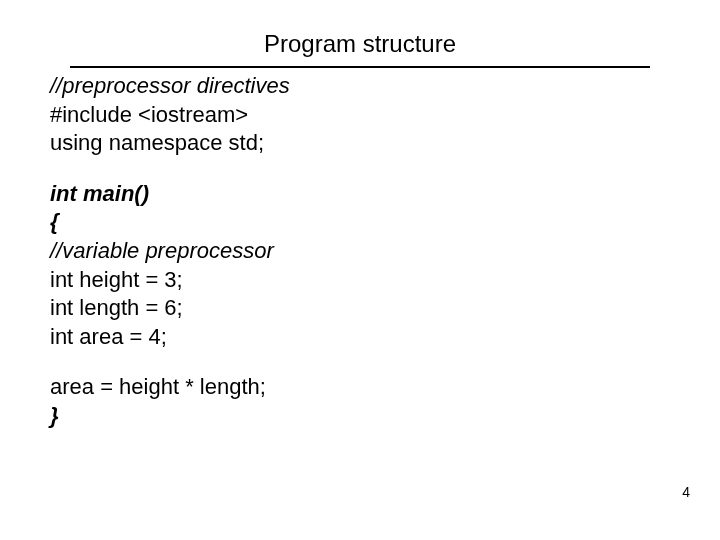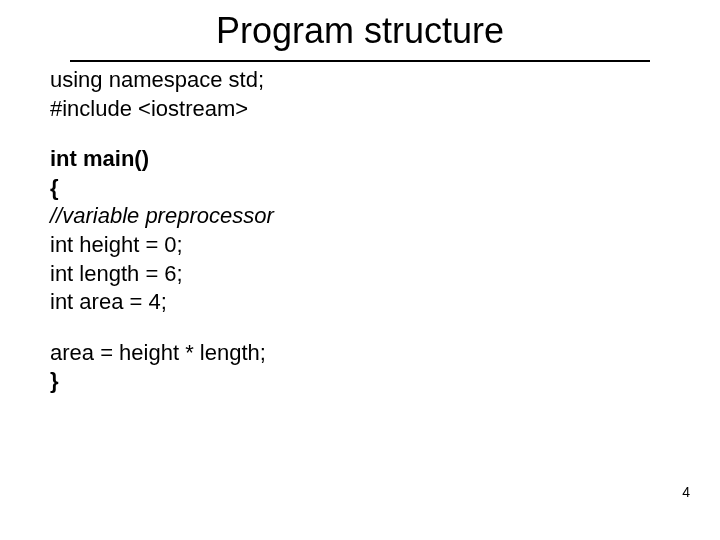--- a/index.html
+++ b/index.html
@@ -13,68 +13,71 @@
       background: #ffffff;
       font-family: Arial, Helvetica, sans-serif;
       color: #000000;
       position: relative;
       overflow: hidden;
     }
     .slide {
       padding: 10px 50px 0 50px;
     }
     .title {
-      font-size: 36px;
+      font-size: 24px;
       text-align: center;
       font-weight: normal;
       margin-bottom: 8px;
+      margin-top: 20px;
     }
     .title-underline {
       border-bottom: 2px solid #000;
       margin: 0 20px 4px 20px;
     }
     .content {
       font-size: 22px;
       line-height: 1.3;
     }
     .comment {
       font-style: italic;
     }
     .code-normal {
       font-style: normal;
     }
     .bold {
       font-weight: bold;
+      font-style: italic;
     }
     .stmt-italic {
     }
     .gap {
       height: 22px;
     }
     .page-number {
       position: absolute;
       bottom: 40px;
       right: 30px;
       font-size: 14px;
     }
   </style>
 </head>
 <body>
 
 <div class="slide">
   <h1 class="title">Program structure</h1>
   <div class="title-underline"></div>
   <div class="content">
+    <div class="comment">//preprocessor directives</div>
+    <div class="code-normal">#include &lt;iostream&gt;</div>
     <div class="code-normal">using namespace std;</div>
-    <div class="code-normal">#include &lt;iostream&gt;</div>
     <div class="gap"></div>
     <div class="bold">int main()</div>
     <div class="bold">{</div>
     <div class="comment">//variable preprocessor</div>
-    <div class="code-normal">int height = 0;</div>
+    <div class="code-normal">int height = 3;</div>
     <div class="code-normal">int length = 6;</div>
     <div class="code-normal">int area = 4;</div>
     <div class="gap"></div>
     <div class="stmt-italic">area = height * length;</div>
     <div class="bold">}</div>
   </div>
 </div>
 
 <div class="page-number">4</div>
 

